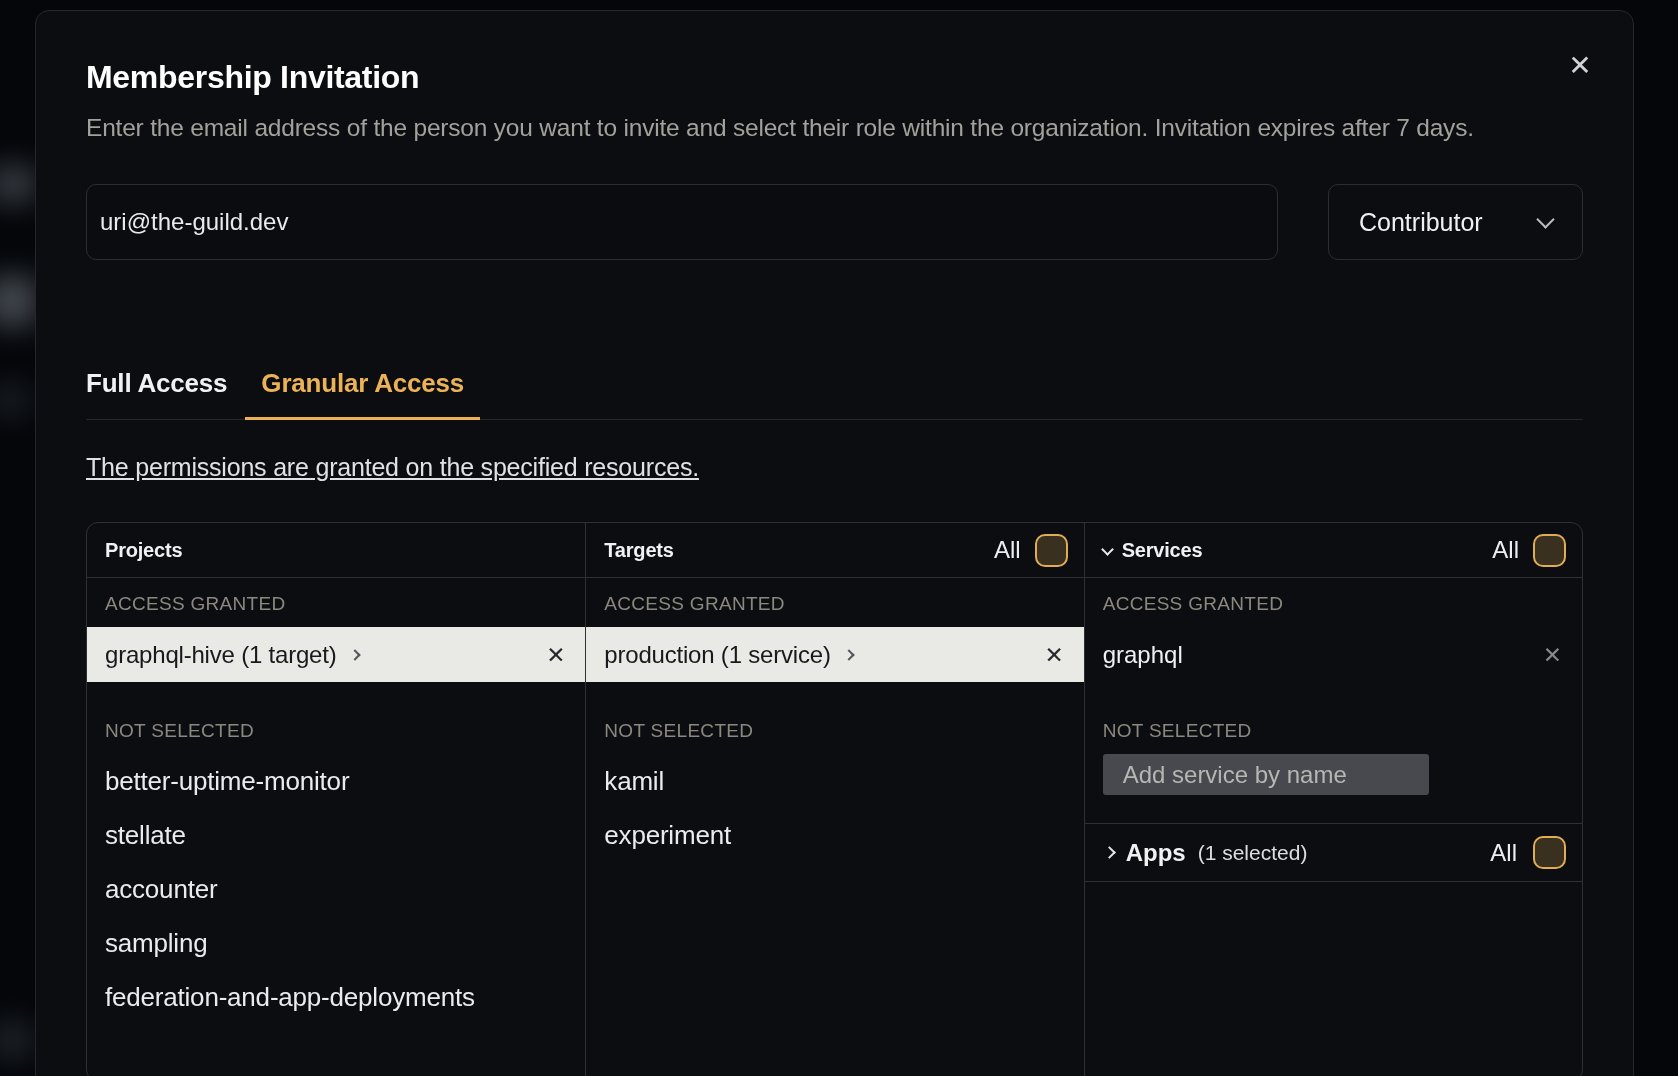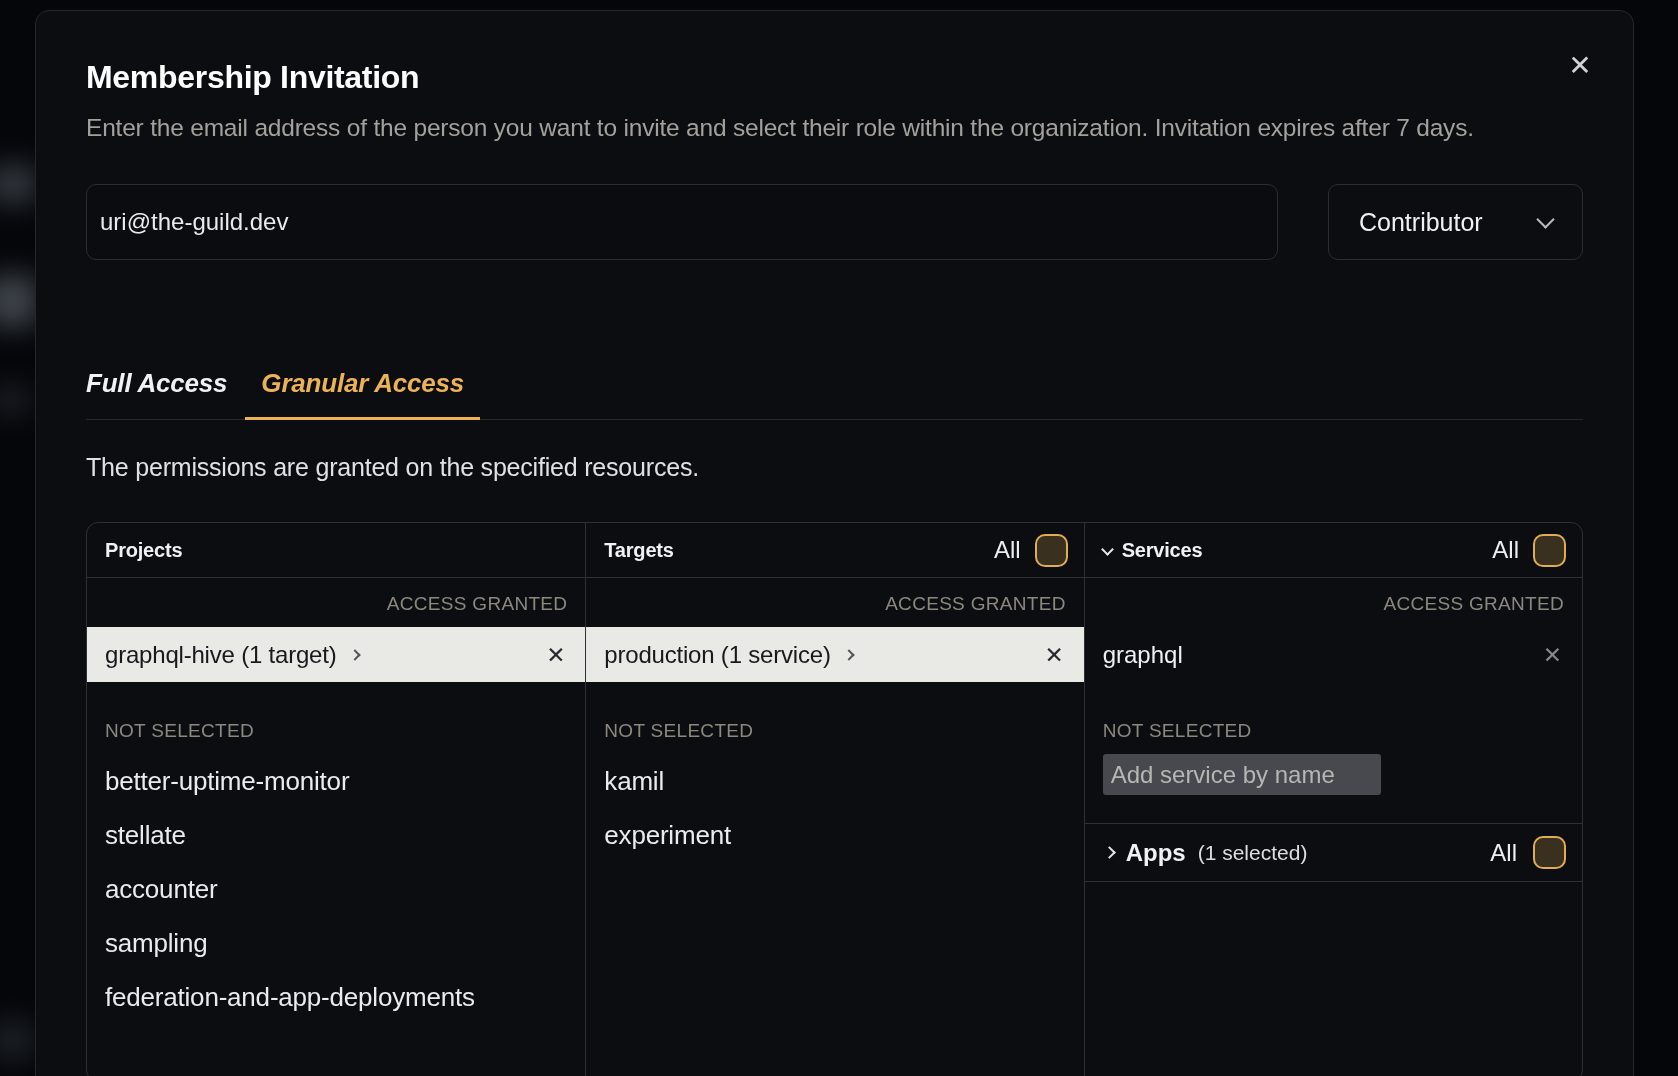--- a/index.html
+++ b/index.html
@@ -45,31 +45,31 @@
     display:flex; align-items:center; justify-content:space-between; padding:0 30px;
     font-family:"Liberation Sans","DejaVu Sans",sans-serif;
     text-align:right;
   }
   .chev { display:inline-block; border-right:2.5px solid #b9bbbf; border-bottom:2.5px solid #b9bbbf; }
   .chev.down { width:13px; height:13px; transform:rotate(45deg); margin-top:-6px; }
   .chev.down.sm { width:9px; height:9px; border-color:#e8eaec; border-width:2px; margin-top:-2px; }
   .chev.right.sm { width:9px; height:9px; border-color:#e2e4e7; border-width:2px; transform:rotate(-45deg); }
   .chev.right.dark { width:8px; height:8px; border-color:#55565a; border-width:2px; transform:rotate(-45deg); }
 
-  .tabs { display:flex; gap:2px; margin-top:108px; border-bottom:1px solid #26282c;font-style:italic; }
+  .tabs { display:flex; gap:2px; margin-top:108px; border-bottom:1px solid #26282c; }
   .tab {
     padding:0 16px 20px 16px; font-size:26px; font-weight:bold; color:#f0f1f3;
     cursor:pointer; letter-spacing:-.2px; position:relative;
   }
   .tab:first-child { margin-left:-16px; }
   .tab.active { color:#ecb256; }
   .tab.active::after {
     content:""; position:absolute; left:0; right:0; bottom:-1px; height:3px; background:#ecb256;
   }
-  p.note { margin-top:33px; font-size:25px; color:#dfe1e4; letter-spacing:-.2px; }
+  p.note { margin-top:33px; font-size:25px; color:#dfe1e4; letter-spacing:-.2px;text-decoration:underline; }
 
   .perm-table {
     margin-top:40px; height:560px; border:1px solid #2e3034; border-radius:12px;
     display:grid; grid-template-columns:1fr 1fr 1fr; overflow:hidden;
   }
   .col { display:flex; flex-direction:column; }
   .col + .col { border-left:1px solid #2e3034; }
   .col-header {
     height:55px; flex:none; border-bottom:1px solid #2e3034;
     display:flex; align-items:center; padding:0 16px 0 18px; gap:10px;
@@ -77,21 +77,21 @@
   .col-title { font-size:20px; font-weight:bold; color:#f0f1f3; letter-spacing:-.2px; }
   .spacer { flex:1; }
   .all-label { font-size:24px; color:#eceef0; margin-right:4px; }
   .checkbox {
     width:33px; height:33px; flex:none; border:2px solid #e2ac52; border-radius:10px;
     background:#39301f; cursor:pointer;
   }
   .sec-label {
     font-size:19px; color:#8b887f; padding:0 18px; letter-spacing:.3px; height:22px;
   }
-  .sec-label.first { margin-top:15px;text-align:right; }
+  .sec-label.first { margin-top:15px; }
   .sec-label.nt { margin-top:38px; }
   .sel-row {
     margin-top:12px; height:55px; background:#e9e9e6; color:#17191c;
     display:flex; align-items:center; padding:0 20px 0 18px; font-size:24px; cursor:pointer;
     letter-spacing:-.2px;
   }
   .sel-row .chev { margin-left:14px; }
   .x-btn { margin-left:auto; font-size:23px; cursor:pointer; font-family:"DejaVu Sans",sans-serif; }
   .x-btn.dark { color:#26282c; }
   .x-btn.gray { color:#85878b; }
@@ -99,22 +99,22 @@
     margin-top:12px; height:55px; color:#eef0f2;
     display:flex; align-items:center; padding:0 20px 0 18px; font-size:24px; cursor:pointer;
   }
   .list { margin-top:12px; }
   .item {
     height:54px; display:flex; align-items:center; padding:0 18px;
     font-size:26px; color:#e9ebed; cursor:pointer; letter-spacing:-.2px;
   }
   .svc-section { height:246px; flex:none; border-bottom:1px solid #2e3034; }
   .add-input {
-    margin:12px 0 0 18px; width:278px; height:41px; background:#47494e; border:none;
-    border-radius:3px; color:#e8eaec; font-size:24px; padding:0 8px; outline:none;
+    margin:12px 0 0 18px; width:326px; height:41px; background:#47494e; border:none;
+    border-radius:3px; color:#e8eaec; font-size:24px; padding:0 20px; outline:none;
     font-family:"Liberation Sans","DejaVu Sans",sans-serif;
   }
   .add-input::placeholder { color:#b5b7b3; opacity:1; }
   .apps-row {
     height:58px; flex:none; border-bottom:1px solid #2e3034; cursor:pointer;
     display:flex; align-items:center; padding:0 16px 0 20px; gap:12px;
   }
   .apps-title { font-size:24px; font-weight:bold; color:#f0f1f3; }
   .apps-count { font-size:21px; color:#dcdee0; }
 </style>

